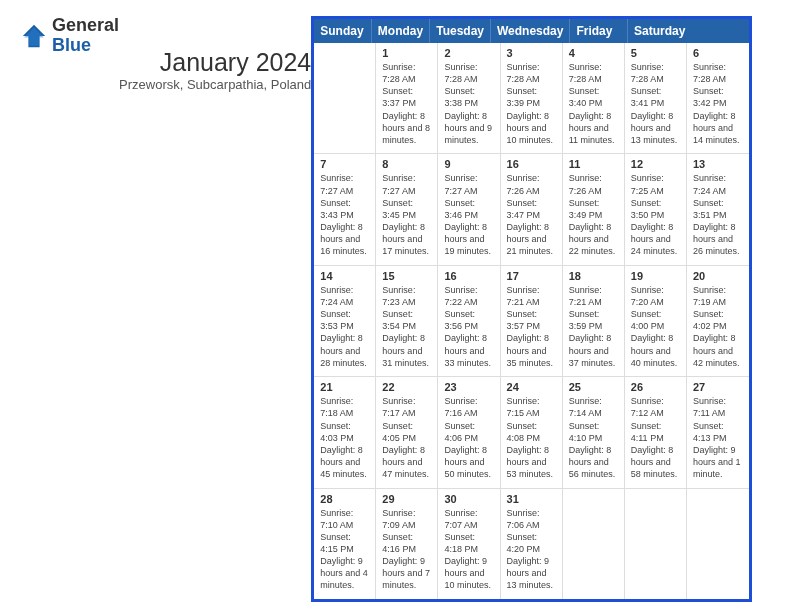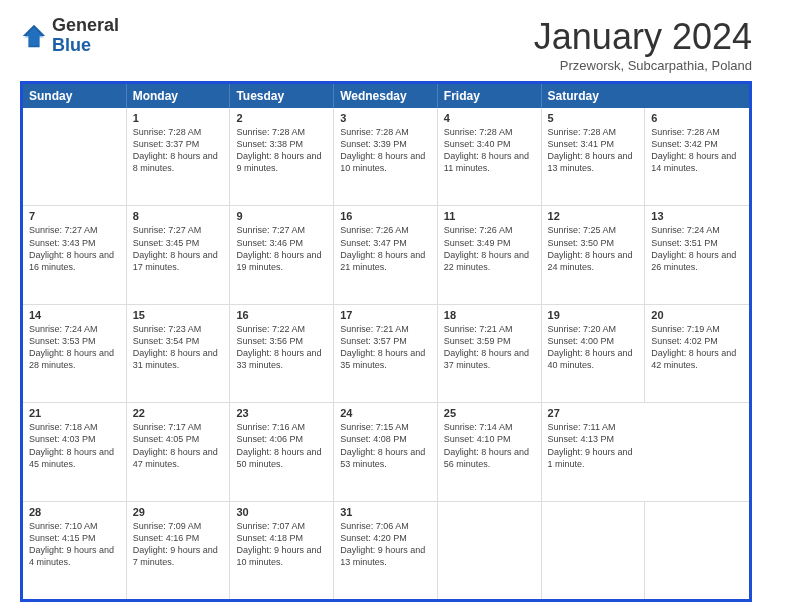--- a/index.html
+++ b/index.html
@@ -8,21 +8,20 @@
       background: #fff;
       width: 792px;
       height: 612px;
       overflow: hidden;
     }
     .page {
       width: 772px;
       height: 612px;
       padding: 16px 20px 10px 20px;
       display: flex;
-      flex-direction: column;
     }
     .header {
       display: flex;
       justify-content: space-between;
       align-items: flex-start;
       margin-bottom: 8px;
     }
     .logo {
       display: flex;
       align-items: center;
@@ -36,23 +35,24 @@
     .logo-text .general { color: #333; }
     .logo-text .blue { color: #1a5fa8; text-align: center; }
     .logo-icon {
       width: 28px;
       height: 28px;
     }
     .title-block {
       text-align: right;
     }
     .month-title {
-      font-size: 36px;
+      font-size: 25px;
       font-weight: normal;
       color: #333;
+      margin-top: 32px;
     }
     .subtitle {
       font-size: 13px;
       color: #555;
     }
     .calendar {
       flex: 1;
       display: flex;
       flex-direction: column;
       border: 3px solid #1d4ed8;
@@ -237,20 +237,24 @@
           </div>
           <div class="cell">
             <span class="cell-date">24</span>
             <div class="cell-info">Sunrise: 7:15 AM<br>Sunset: 4:08 PM<br>Daylight: 8 hours and 53 minutes.</div>
           </div>
           <div class="cell">
             <span class="cell-date">25</span>
             <div class="cell-info">Sunrise: 7:14 AM<br>Sunset: 4:10 PM<br>Daylight: 8 hours and 56 minutes.</div>
           </div>
           <div class="cell">
+            <span class="cell-date">26</span>
+            <div class="cell-info">Sunrise: 7:12 AM<br>Sunset: 4:11 PM<br>Daylight: 8 hours and 58 minutes.</div>
+          </div>
+          <div class="cell">
             <span class="cell-date">27</span>
             <div class="cell-info">Sunrise: 7:11 AM<br>Sunset: 4:13 PM<br>Daylight: 9 hours and 1 minute.</div>
           </div>
         </div>
         <div class="week-row">
           <div class="cell">
             <span class="cell-date">28</span>
             <div class="cell-info">Sunrise: 7:10 AM<br>Sunset: 4:15 PM<br>Daylight: 9 hours and 4 minutes.</div>
           </div>
           <div class="cell">

